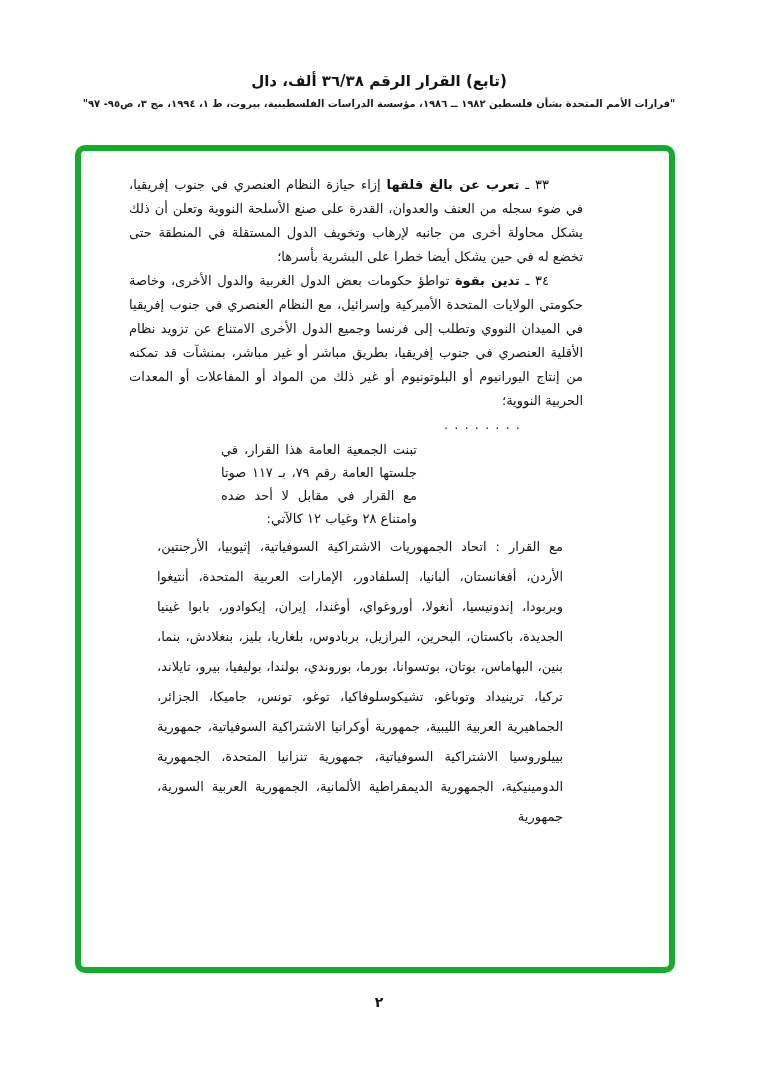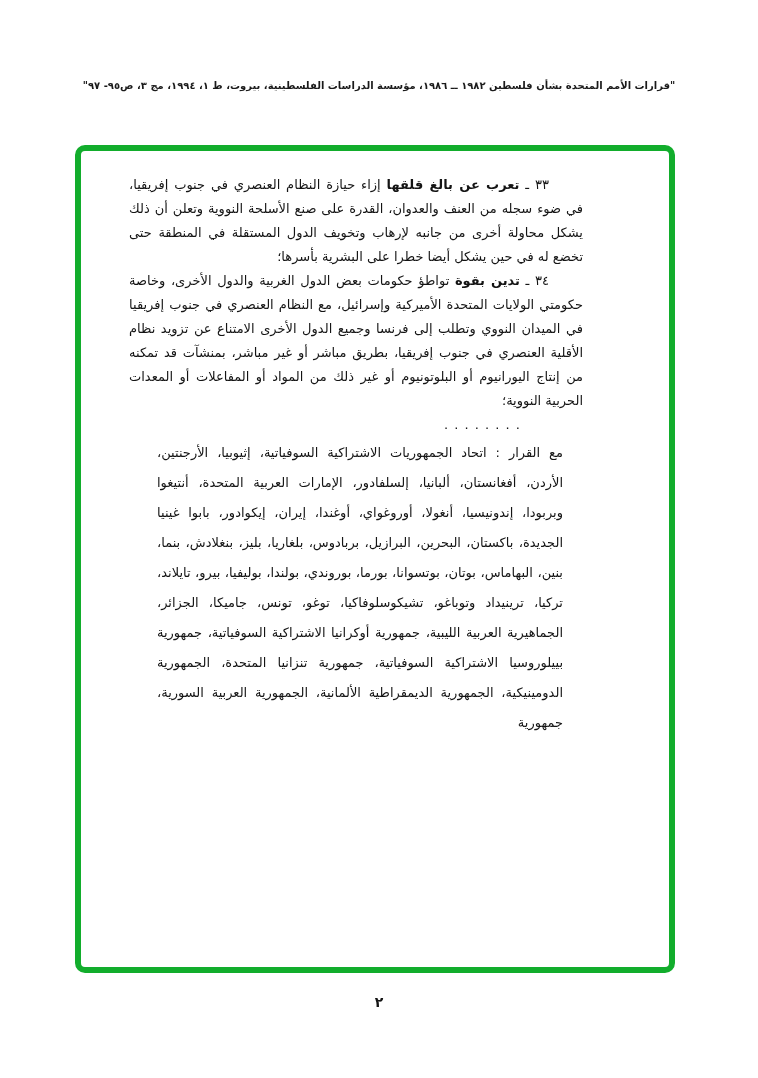--- a/index.html
+++ b/index.html
@@ -83,32 +83,34 @@
     font-weight: bold;
     font-size: 14px;
   }
 </style>
 </head>
 <body>
 
 <div class="page">
 
   <div class="header">
+    <div class="title">(تابع) القرار الرقم ٣٦/٣٨ ألف، دال</div>
     <div class="source">"قرارات الأمم المتحدة بشأن فلسطين ١٩٨٢ ــ ١٩٨٦، مؤسسة الدراسات الفلسطينية، بيروت، ط ١، ١٩٩٤، مج ٣، ص٩٥- ٩٧"</div>
   </div>
 
   <div class="green-box" style="border-color: rgb(18, 173, 44);">
     <div class="content">
 
       <p class="para"><span>٣٣ ـ </span><span class="bold">تعرب عن بالغ قلقها</span><span> إزاء حيازة النظام العنصري في جنوب إفريقيا، في ضوء سجله من العنف والعدوان، القدرة على صنع الأسلحة النووية وتعلن أن ذلك يشكل محاولة أخرى من جانبه لإرهاب وتخويف الدول المستقلة في المنطقة حتى تخضع له في حين يشكل أيضا خطرا على البشرية بأسرها؛</span></p>
 
       <p class="para"><span>٣٤ ـ </span><span class="bold">تدين بقوة</span><span> تواطؤ حكومات بعض الدول الغربية والدول الأخرى، وخاصة حكومتي الولايات المتحدة الأميركية وإسرائيل، مع النظام العنصري في جنوب إفريقيا في الميدان النووي وتطلب إلى فرنسا وجميع الدول الأخرى الامتناع عن تزويد نظام الأقلية العنصري في جنوب إفريقيا، بطريق مباشر أو غير مباشر، بمنشآت قد تمكنه من إنتاج اليورانيوم أو البلوتونيوم أو غير ذلك من المواد أو المفاعلات أو المعدات الحربية النووية؛</span></p>
 
       <div class="dots">. . . . . . . .</div>
 
+      <p class="para vote">تبنت الجمعية العامة هذا القرار، في جلستها العامة رقم ٧٩، بـ ١١٧ صوتا مع القرار في مقابل لا أحد ضده وامتناع ٢٨ وغياب ١٢ كالآتي:</p>
 
       <p class="para list"><span>مع القرار : </span><span>اتحاد الجمهوريات الاشتراكية السوفياتية، إثيوبيا، الأرجنتين، الأردن، أفغانستان، ألبانيا، إلسلفادور، الإمارات العربية المتحدة، أنتيغوا وبربودا، إندونيسيا، أنغولا، أوروغواي، أوغندا، إيران، إيكوادور، بابوا غينيا الجديدة، باكستان، البحرين، البرازيل، بربادوس، بلغاريا، بليز، بنغلادش، بنما، بنين، البهاماس، بوتان، بوتسوانا، بورما، بوروندي، بولندا، بوليفيا، بيرو، تايلاند، تركيا، ترينيداد وتوباغو، تشيكوسلوفاكيا، توغو، تونس، جاميكا، الجزائر، الجماهيرية العربية الليبية، جمهورية أوكرانيا الاشتراكية السوفياتية، جمهورية بييلوروسيا الاشتراكية السوفياتية، جمهورية تنزانيا المتحدة، الجمهورية الدومينيكية، الجمهورية الديمقراطية الألمانية، الجمهورية العربية السورية، جمهورية</span></p>
 
     </div>
   </div>
 
   <div class="page-num">٢</div>
 
 </div>
 

